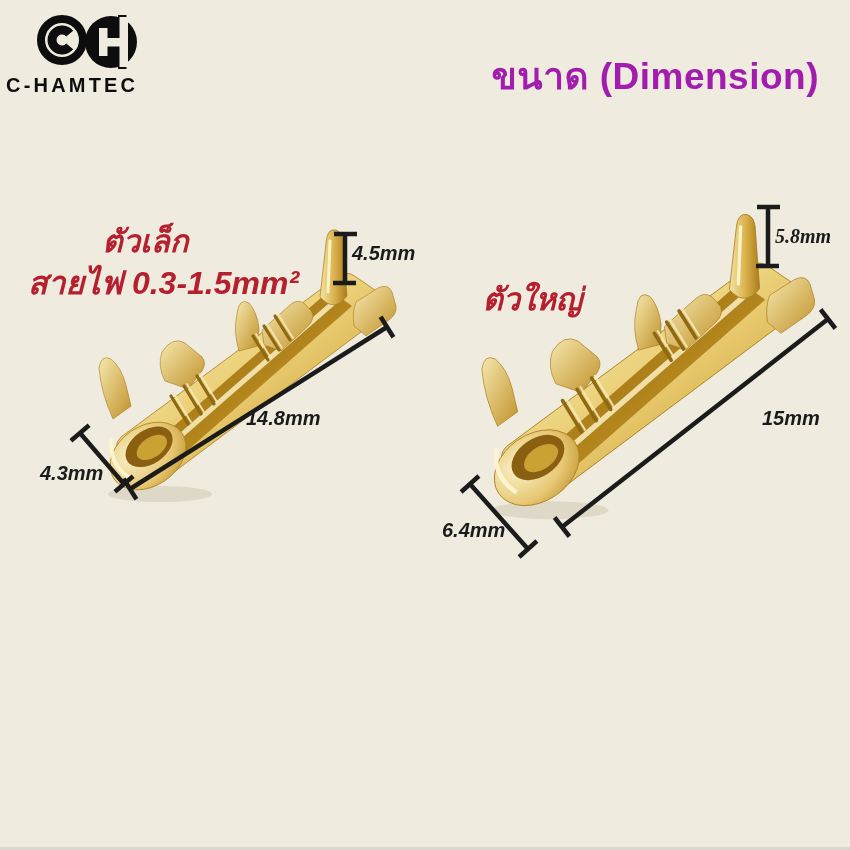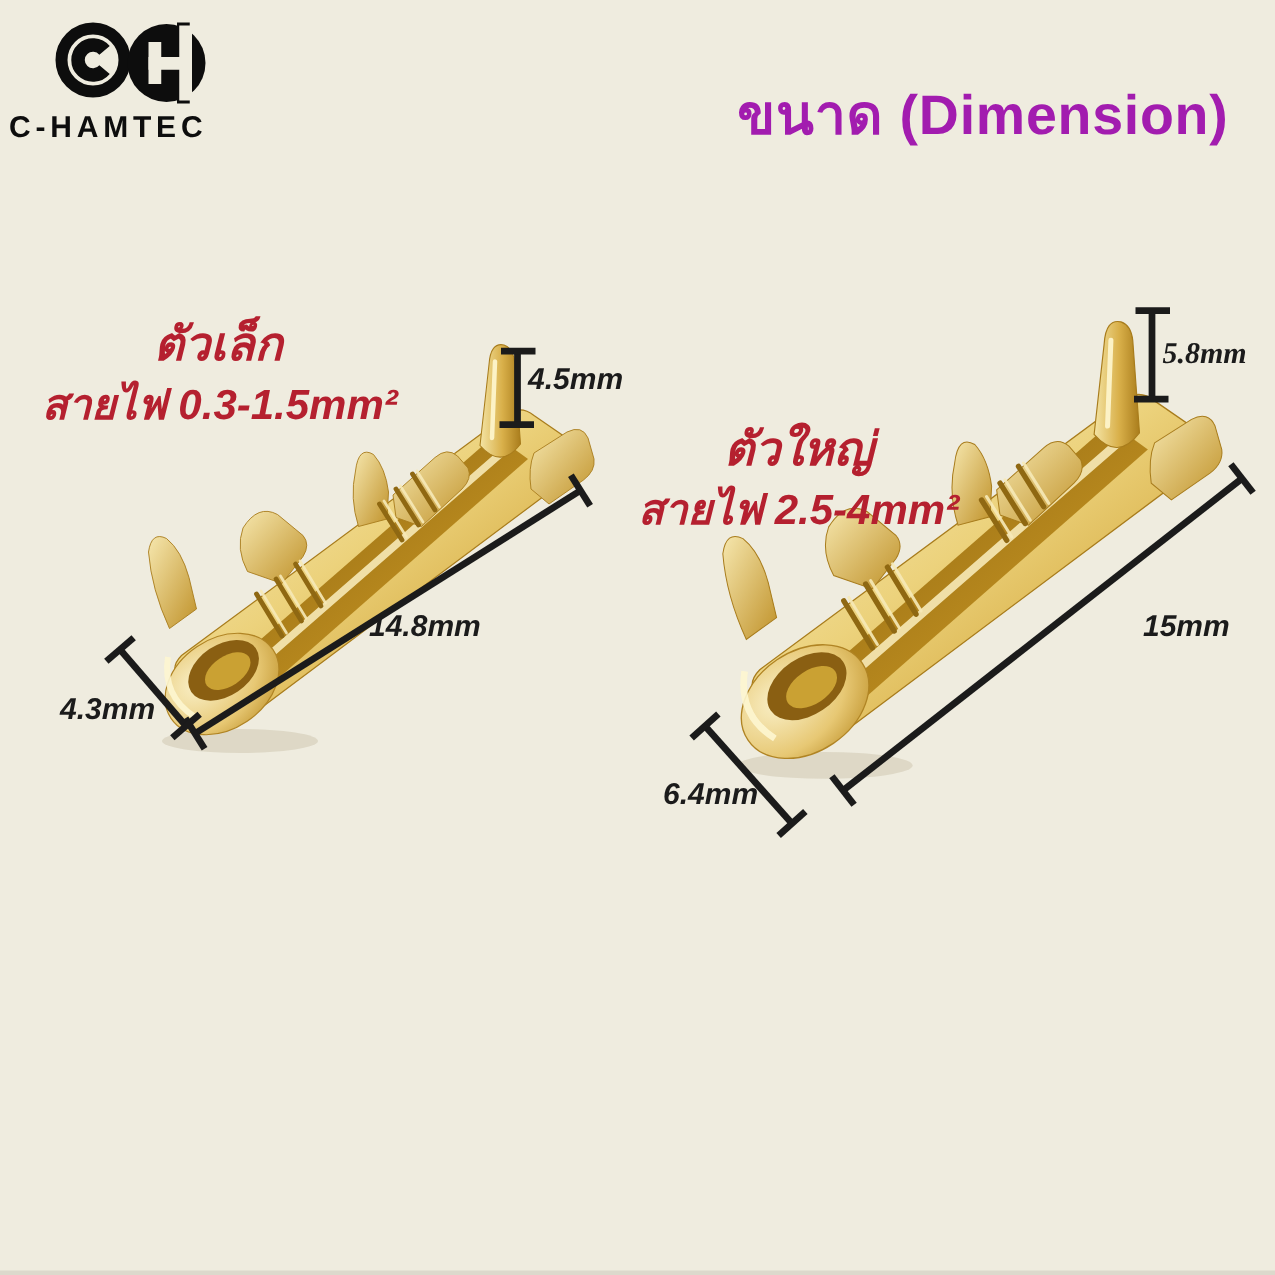--- a/index.html
+++ b/index.html
@@ -28,22 +28,22 @@
 
   
   .art{position:absolute;left:0;top:0;width:850px;height:850px;}
 
   
   .plabel{
     position:absolute;text-align:center;color:#b5202f;
     font-weight:800;font-style:italic;line-height:1.18;
   }
   .plabel .pname{font-size:31px;}
-  .plabel .pspec{font-size:28px;margin-top:4px;white-space:nowrap;}
-  .plabel-small{left:28px;top:212px;width:235px;text-align:center;}
+  .plabel .pspec{font-size:32px;margin-top:4px;white-space:nowrap;}
+  .plabel-small{left:28px;top:224px;width:235px;text-align:center;}
   .plabel-large{left:420px;top:250px;width:225px;margin-top:32px;}
 
   
   .dimlabel{
     position:absolute;color:#1b1b1b;
     font-weight:bold;font-style:italic;font-size:20px;
     white-space:nowrap;
   }
   .dl-sh{left:352px;top:242px;}
   .dl-sl{left:246px;top:407px;}
@@ -186,21 +186,20 @@
       </g>
     </g>
   </svg>
 
   <div class="plabel plabel-small">
     <div class="pname">ตัวเล็ก</div>
     <div class="pspec">สายไฟ 0.3-1.5mm²</div>
   </div>
   <div class="plabel plabel-large">
     <div class="pname">ตัวใหญ่</div>
-    <div class="pspec">สายไฟ 2.5-4mm²</div>
   </div>
 
   <span class="dimlabel dl-sh">4.5mm</span>
   <span class="dimlabel dl-sl">14.8mm</span>
   <span class="dimlabel dl-sw">4.3mm</span>
   <span class="dimlabel dl-lh">5.8mm</span>
   <span class="dimlabel dl-ll">15mm</span>
   <span class="dimlabel dl-lw">6.4mm</span>
 
   <div class="bottom-edge"></div>

